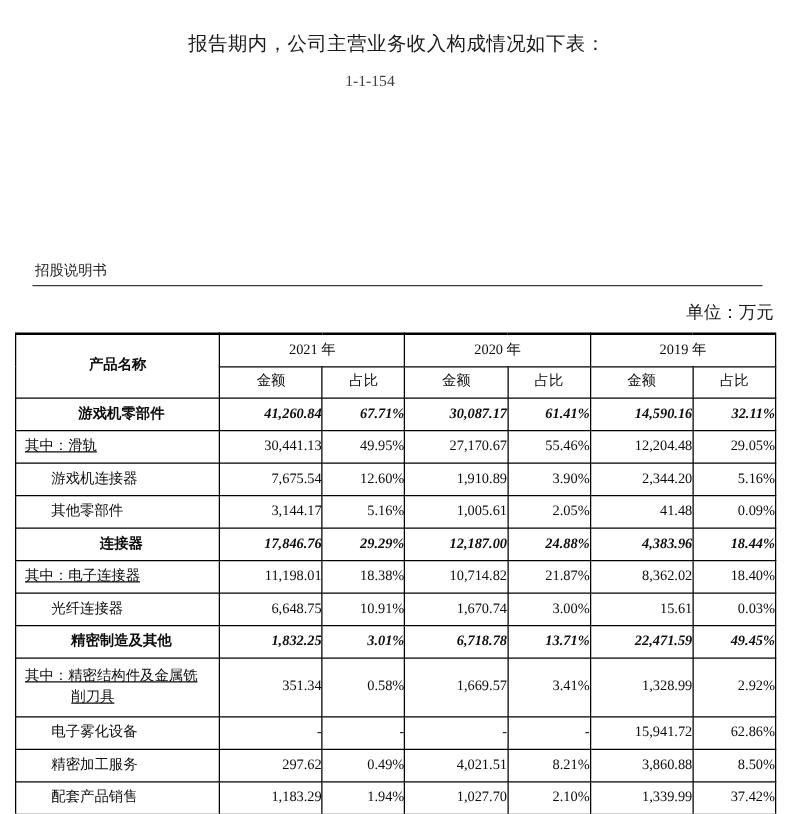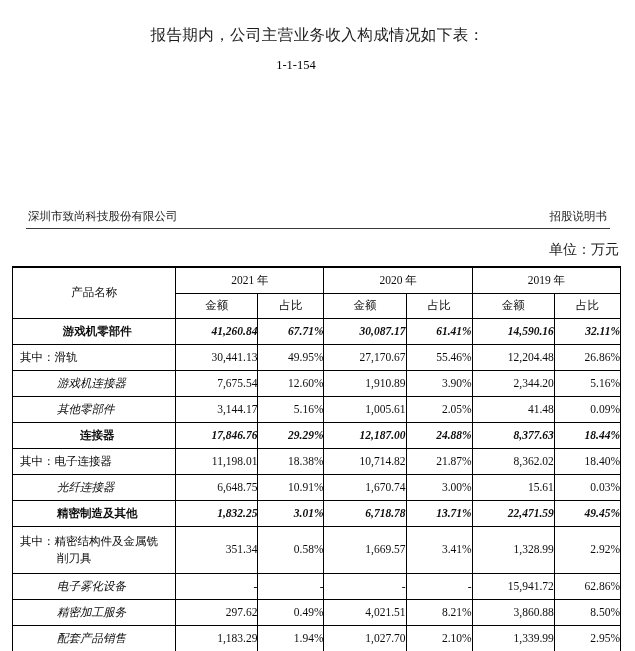--- a/index.html
+++ b/index.html
@@ -27,21 +27,21 @@
     letter-spacing: 0.4px;
     color: #1a1a1a;
   }
   .page-number {
     position: absolute;
     left: 0;
     top: 58px;
     width: 592px;
     text-align: center;
     font-size: 12.5px;
-    color: #000000;
+    color: #404040;
   }
 
   
   .running-header {
     position: absolute;
     left: 28px;
     top: 209px;
     width: 579px;
     display: flex;
     justify-content: space-between;
@@ -95,20 +95,21 @@
     border-left: 1.6px solid #000;
     border-right: 1.6px solid #000;
   }
   thead th {
     text-align: center;
     font-weight: bold;
     height: 24px;
   }
   thead th.name-head {
     height: 50px;
+    font-weight: bold;
   }
   .cell-num {
     text-align: right;
     padding-right: 7px;
     height: 25px;
   }
   .cell-num.bold {
     font-weight: bold;
     font-style: italic;
   }
@@ -117,24 +118,24 @@
     padding-left: 6px;
     height: 25px;
   }
   .cell-name.lvl0 {
     font-weight: bold;
     padding-left: 6px;
     text-align: center;
   }
   .cell-name.lvl1 {
     padding-left: 7px;
+    text-decoration: underline;
   }
   .cell-name.lvl2 {
-    padding-left: 44px;
-    font-style: italic;
+    padding-left: 28px;
   }
   .cell-name.wrap2 {
     padding-left: 7px;
     padding-right: 15px;
     height: 46px;
     line-height: 1.45;
   }
   .cell-name.wrap2 .ind {
     display: block;
     padding-left: 37px;
@@ -144,21 +145,20 @@
   col.c-amt  { width: 82px; }
   col.c-pct  { width: 66px; }
 </style>
 </head>
 <body>
 
 <div class="intro-line">报告期内，公司主营业务收入构成情况如下表：</div>
 <div class="page-number">1-1-154</div>
 
 <div class="running-header">
-  <span>深圳市致尚科技股份有限公司</span>
   <span>招股说明书</span>
 </div>
 <div class="header-rule"></div>
 
 <div class="unit-label">单位：万元</div>
 
 <div class="table-wrap">
   <table class="fin">
     <colgroup>
       <col class="c-name">
@@ -195,21 +195,21 @@
           <td class="cell-num bold">14,590.16</td>
           <td class="cell-num bold">32.11%</td>
         </tr>
         <tr>
           <td class="cell-name lvl1">其中：滑轨</td>
           <td class="cell-num">30,441.13</td>
           <td class="cell-num">49.95%</td>
           <td class="cell-num">27,170.67</td>
           <td class="cell-num">55.46%</td>
           <td class="cell-num">12,204.48</td>
-          <td class="cell-num">26.86%</td>
+          <td class="cell-num">29.05%</td>
         </tr>
         <tr>
           <td class="cell-name lvl2">游戏机连接器</td>
           <td class="cell-num">7,675.54</td>
           <td class="cell-num">12.60%</td>
           <td class="cell-num">1,910.89</td>
           <td class="cell-num">3.90%</td>
           <td class="cell-num">2,344.20</td>
           <td class="cell-num">5.16%</td>
         </tr>
@@ -221,21 +221,21 @@
           <td class="cell-num">2.05%</td>
           <td class="cell-num">41.48</td>
           <td class="cell-num">0.09%</td>
         </tr>
         <tr>
           <td class="cell-name lvl0">连接器</td>
           <td class="cell-num bold">17,846.76</td>
           <td class="cell-num bold">29.29%</td>
           <td class="cell-num bold">12,187.00</td>
           <td class="cell-num bold">24.88%</td>
-          <td class="cell-num bold">8,377.63</td>
+          <td class="cell-num bold">4,383.96</td>
           <td class="cell-num bold">18.44%</td>
         </tr>
         <tr>
           <td class="cell-name lvl1">其中：电子连接器</td>
           <td class="cell-num">11,198.01</td>
           <td class="cell-num">18.38%</td>
           <td class="cell-num">10,714.82</td>
           <td class="cell-num">21.87%</td>
           <td class="cell-num">8,362.02</td>
           <td class="cell-num">18.40%</td>
@@ -285,17 +285,17 @@
           <td class="cell-num">3,860.88</td>
           <td class="cell-num">8.50%</td>
         </tr>
         <tr>
           <td class="cell-name lvl2">配套产品销售</td>
           <td class="cell-num">1,183.29</td>
           <td class="cell-num">1.94%</td>
           <td class="cell-num">1,027.70</td>
           <td class="cell-num">2.10%</td>
           <td class="cell-num">1,339.99</td>
-          <td class="cell-num">2.95%</td>
+          <td class="cell-num">37.42%</td>
         </tr>
       </tbody>
   </table>
 </div>
 
 </body></html>

